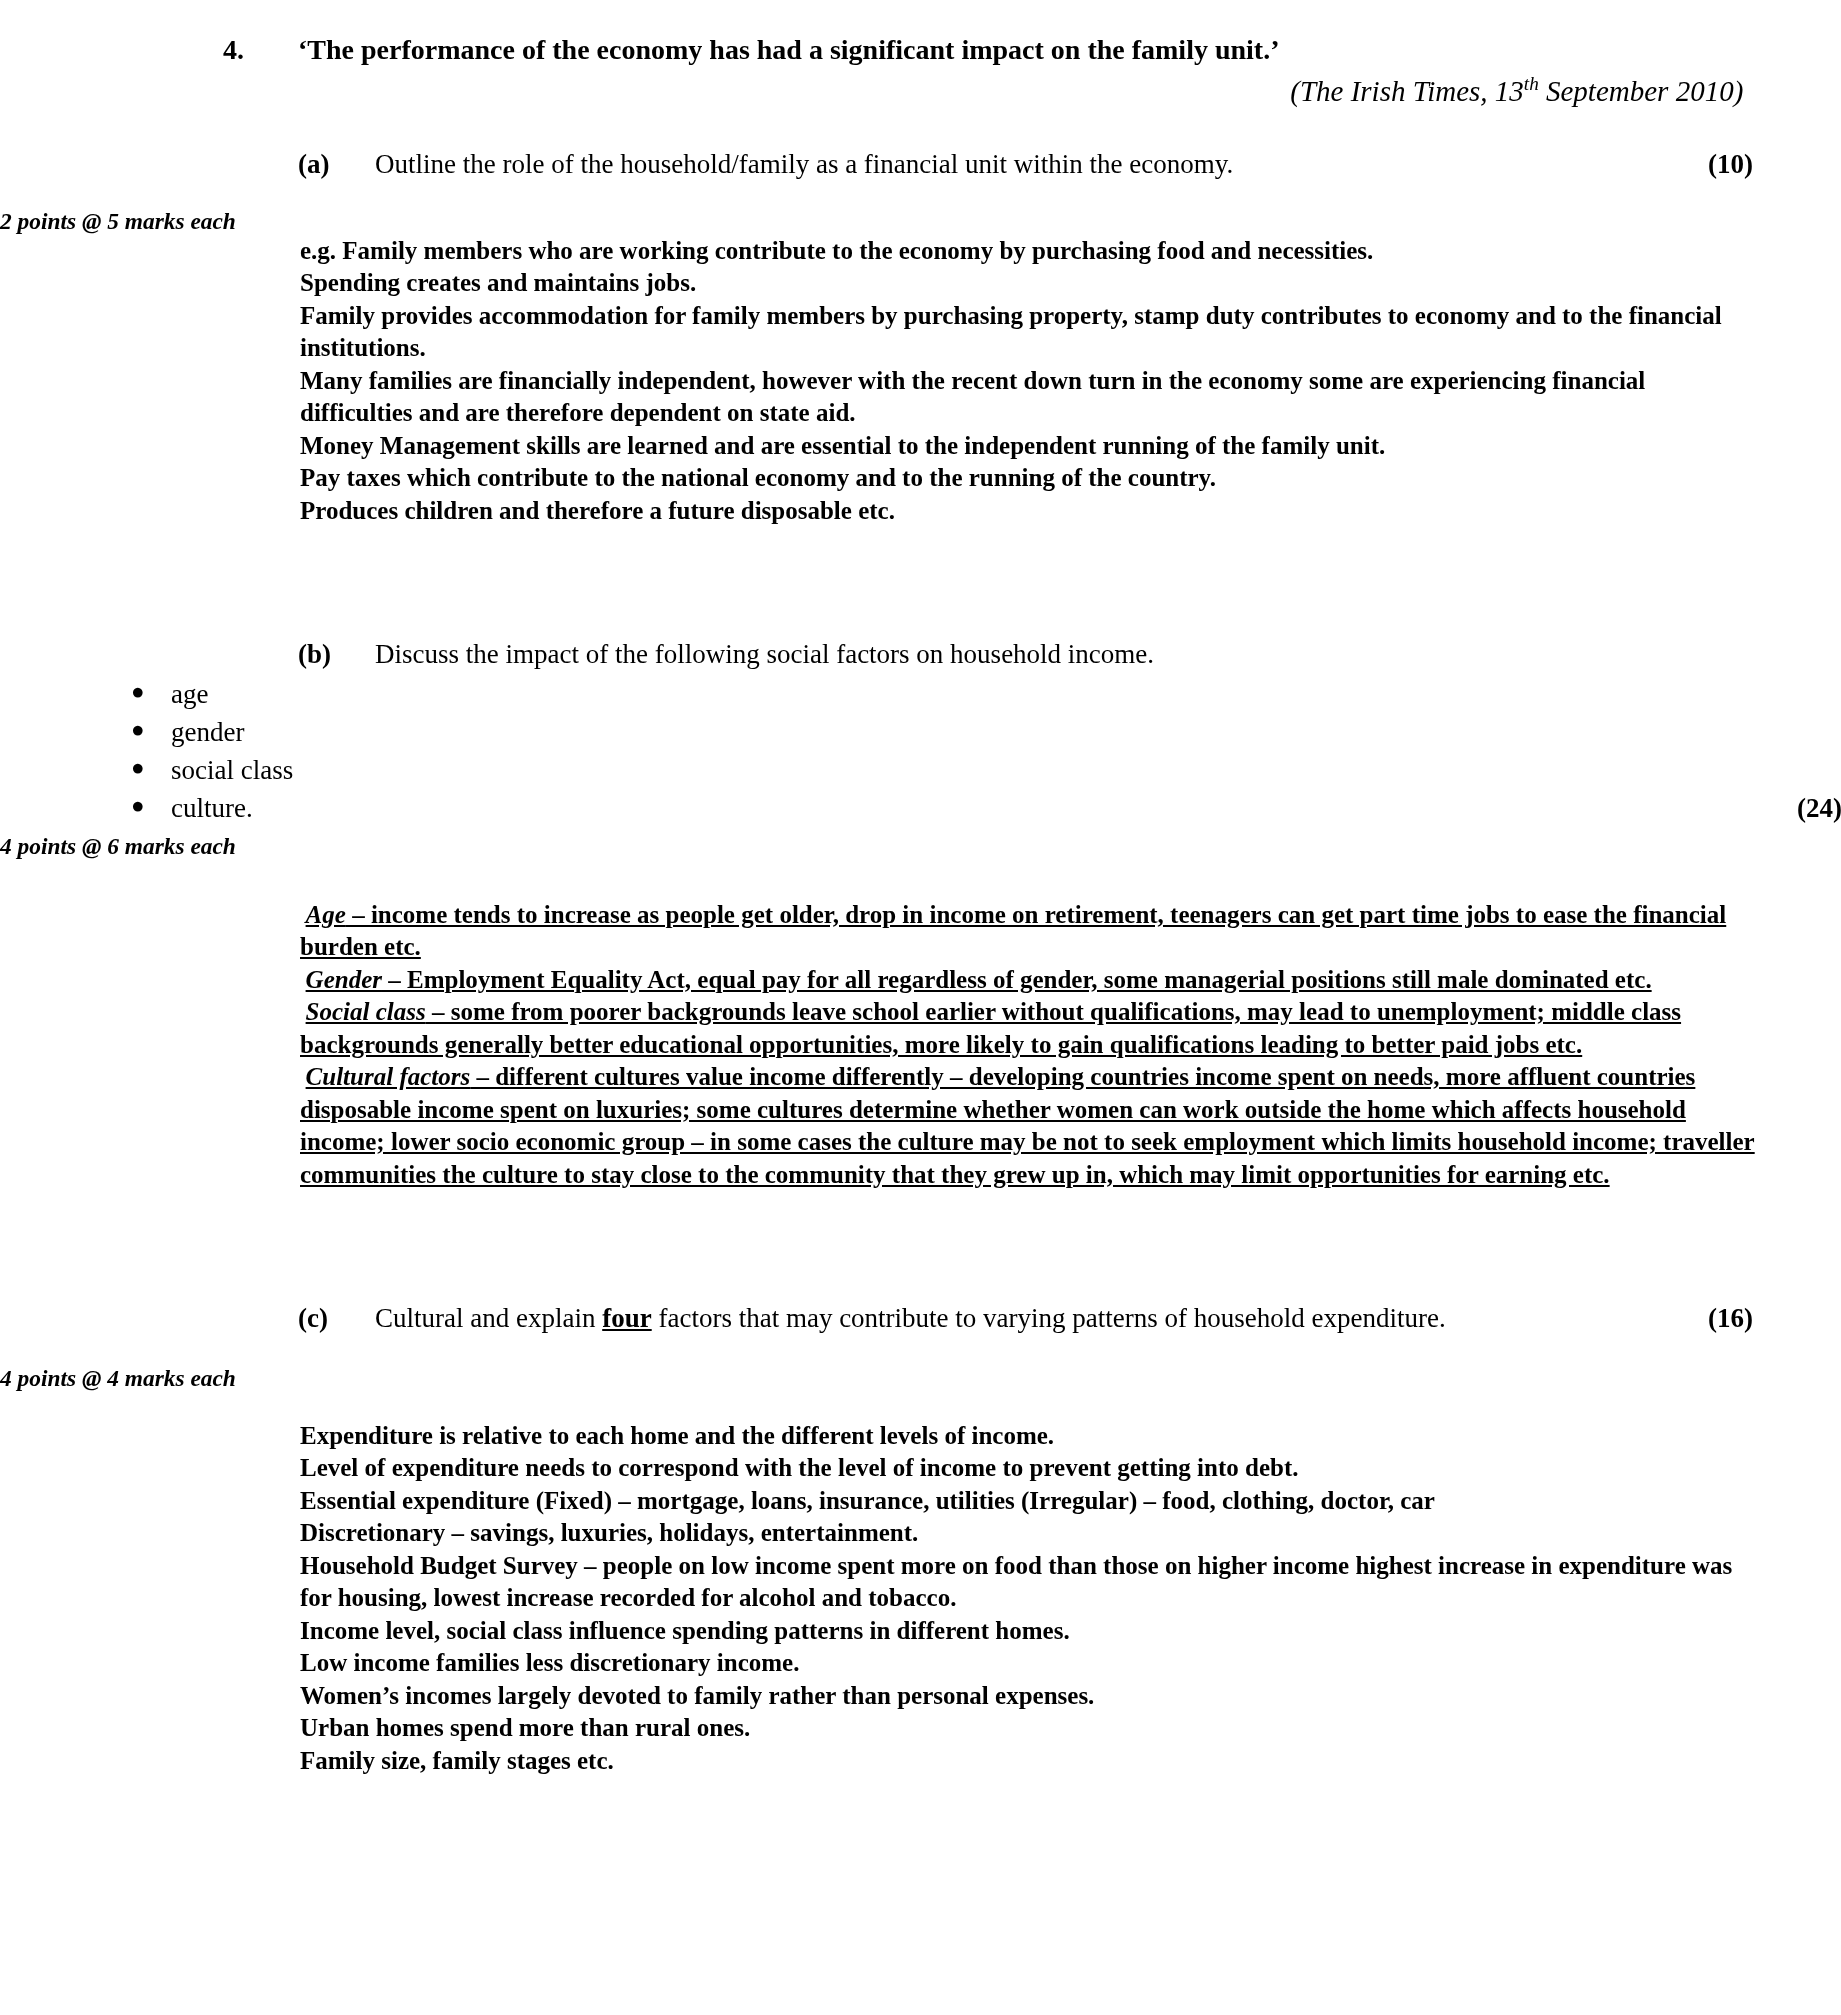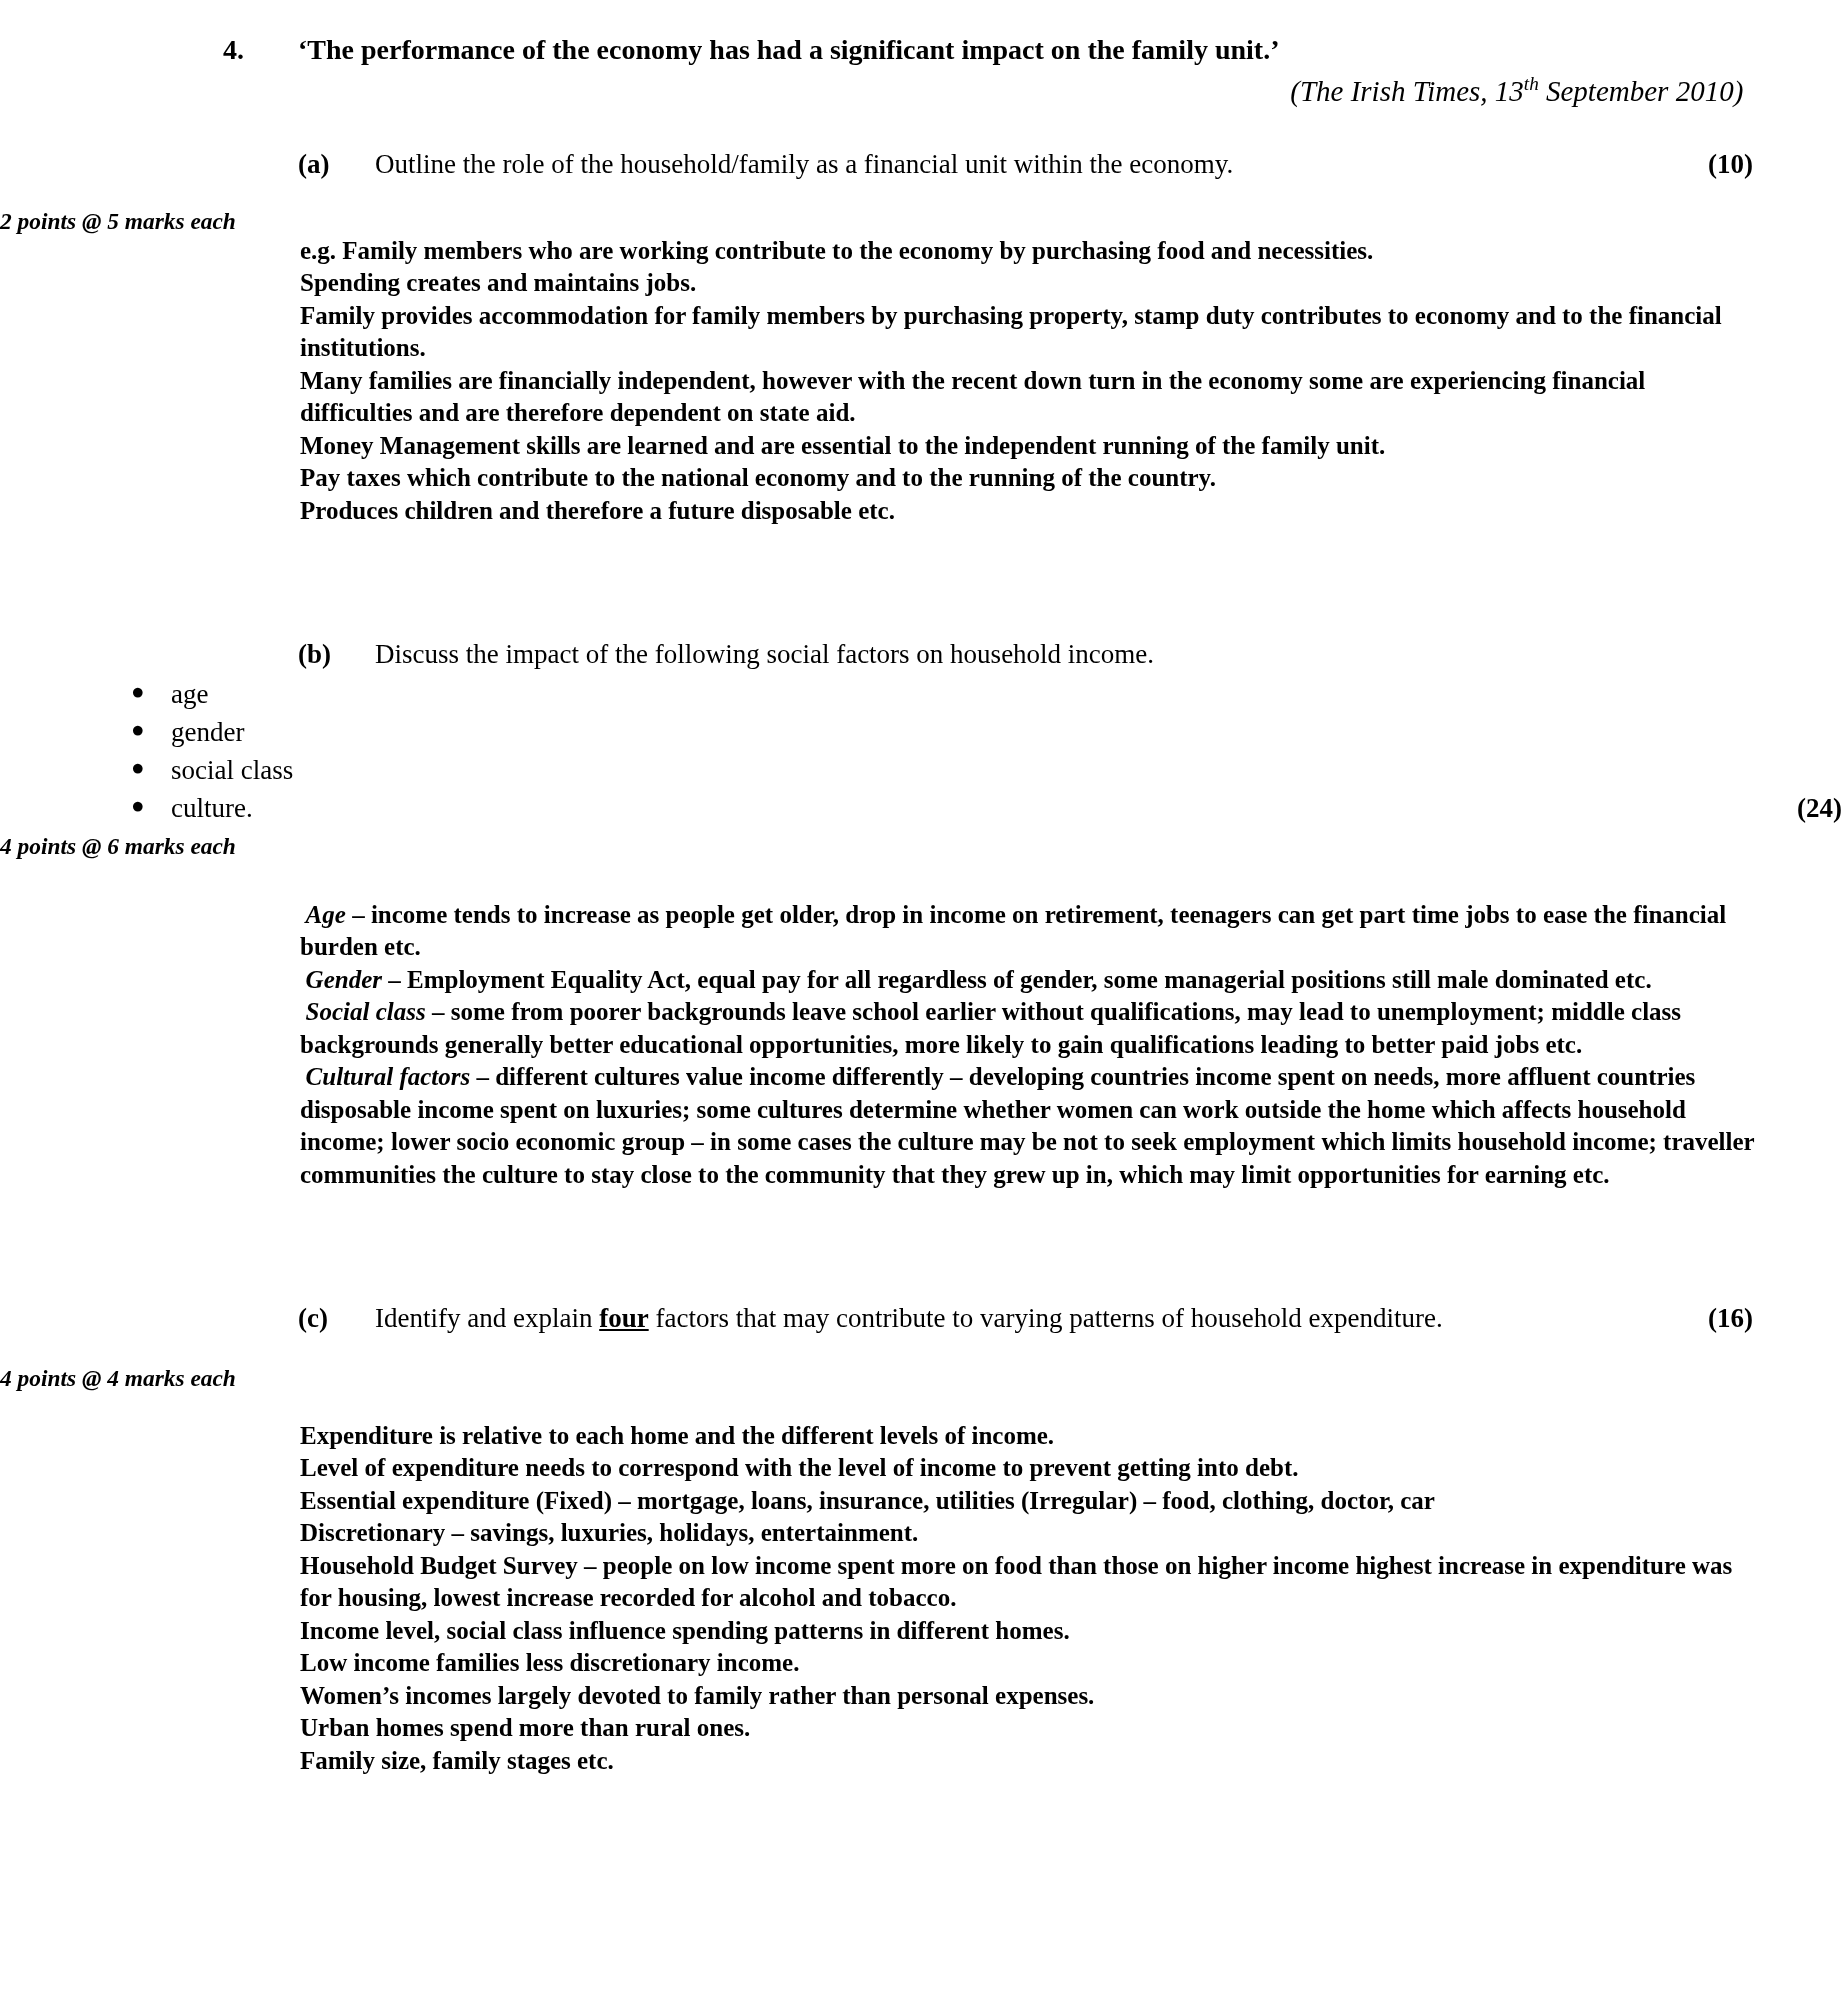--- a/index.html
+++ b/index.html
@@ -108,20 +108,21 @@
   }
   .answer p {
     margin: 0;
     padding: 0;
   }
   .answer .it {
     font-style: italic;
   }
   .answer .indent {
     text-indent: 5.6px;
+    text-decoration: underline;
   }
 
   
   ul.bullets {
     list-style: none;
     margin: 3.7px 0 0 0;
     padding: 0;
   }
   ul.bullets li {
     position: relative;
@@ -196,21 +197,21 @@
     <p class="indent"><span class="it">Gender</span><span> – Employment Equality Act, equal pay for all regardless of gender, some managerial positions still male   dominated etc.</span></p>
     <p class="indent"><span class="it">Social class</span><span> – some from poorer backgrounds leave school earlier without qualifications, may lead to unemployment; middle class backgrounds generally better educational opportunities, more likely to gain qualifications leading to better paid jobs etc.</span></p>
     <p class="indent"><span class="it">Cultural factors</span><span> – different cultures value income differently – developing countries income spent on needs, more affluent countries disposable income spent on luxuries; some cultures determine whether women can work outside the home which affects household income; lower socio economic group – in some cases the culture may be not to seek employment which limits household income; traveller communities the culture to stay close to the community that they grew up in, which may limit opportunities for earning etc.</span></p>
   </div>
 
   <div class="spacer-xl"></div>
 
   <div class="part">
     <div class="part-label">(c)</div>
     <div class="part-text">
-      <span class="marks">(16)</span><span>Identify and explain </span><u class="strong">four</u><span> factors that may contribute to varying patterns of household expenditure.</span>
+      <span class="marks">(16)</span><span>Cultural and explain </span><u class="strong">four</u><span> factors that may contribute to varying patterns of household expenditure.</span>
     </div>
   </div>
 
   <div class="marks-note" style="margin-top:28px;padding-right:187px;">4 points @ 4 marks each</div>
 
   <div class="answer" style="margin-top:28px;">
     <p>Expenditure is relative to each home and the different levels of income.</p>
     <p>Level of expenditure needs to correspond with the level of income to prevent getting into debt.</p>
     <p>Essential expenditure (Fixed) – mortgage, loans, insurance, utilities  (Irregular) – food, clothing, doctor, car</p>
     <p>Discretionary – savings, luxuries, holidays, entertainment.</p>

